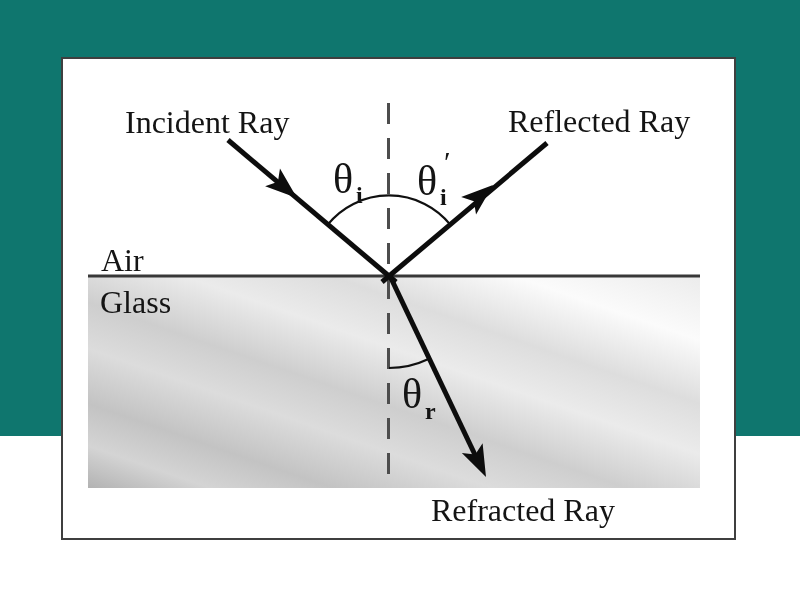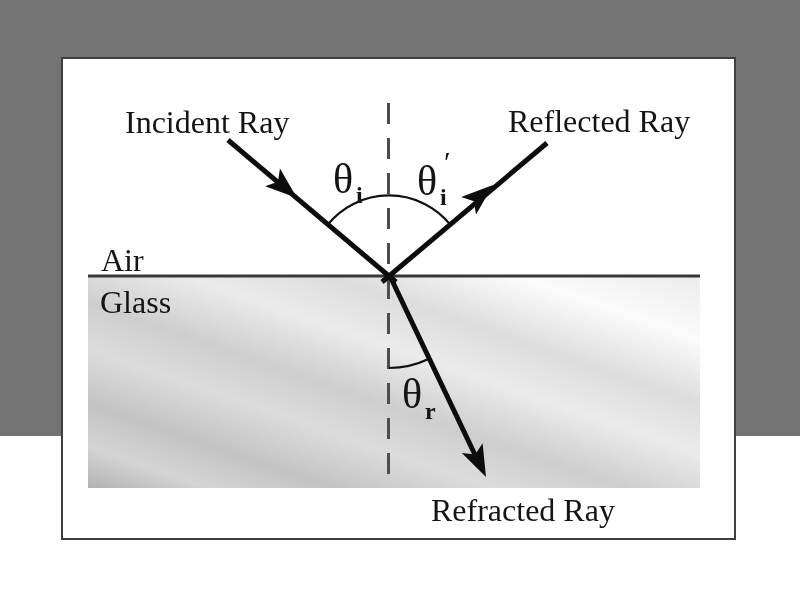--- a/index.html
+++ b/index.html
@@ -7,21 +7,21 @@
     padding: 0;
     background: #ffffff;
     width: 800px;
     height: 600px;
     overflow: hidden;
   }
   .stage {
     position: relative;
     width: 800px;
     height: 436px;
-    background: #737373;
+    background: #0f766e;
     font-family: "Liberation Serif", "DejaVu Serif", serif;
   }
   svg { display: block; }
   .label-text {
     font-family: "Liberation Serif", "DejaVu Serif", serif;
     font-size: 32px;
     fill: #141414;
   }
   .theta-text {
     font-family: "Liberation Serif", "DejaVu Serif", serif;

